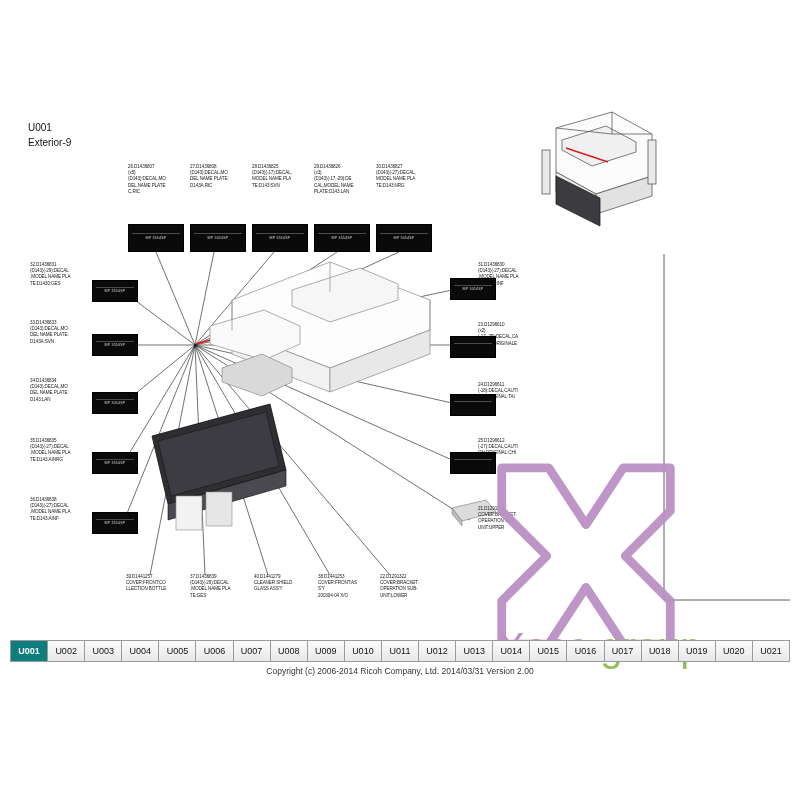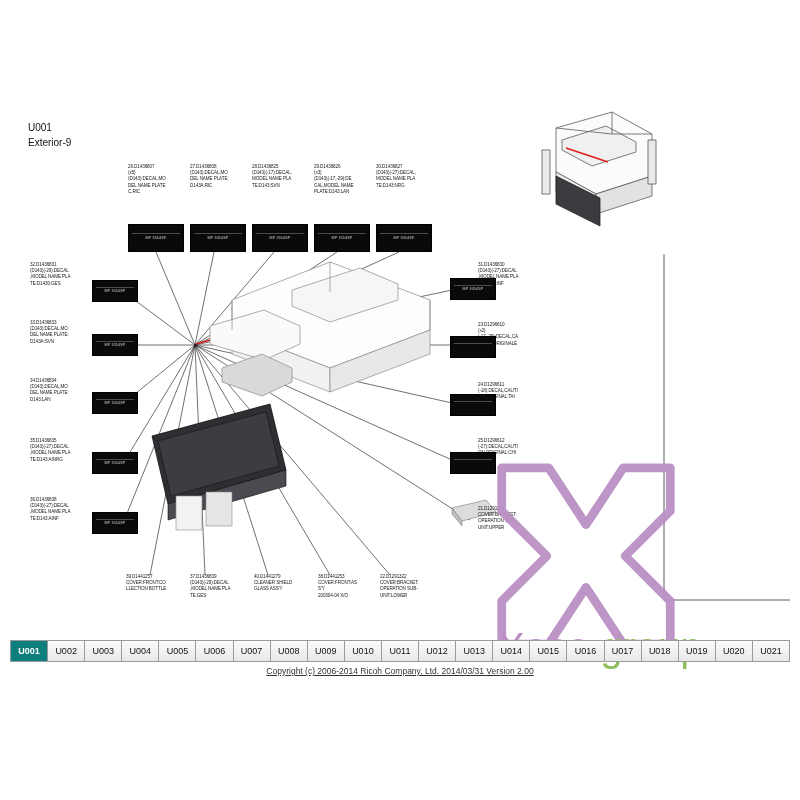--- a/index.html
+++ b/index.html
@@ -113,21 +113,20 @@
   }
   
   .copyright {
     position: absolute;
     left: 0;
     top: 666px;
     width: 800px;
     text-align: center;
     font-size: 8.5px;
     color: #333;
-    text-decoration: underline;
   }
   
   .wm {
     position: absolute;
     pointer-events: none;
   }
   .wm-x {
     left: 488px;
     top: 458px;
     width: 196px;

